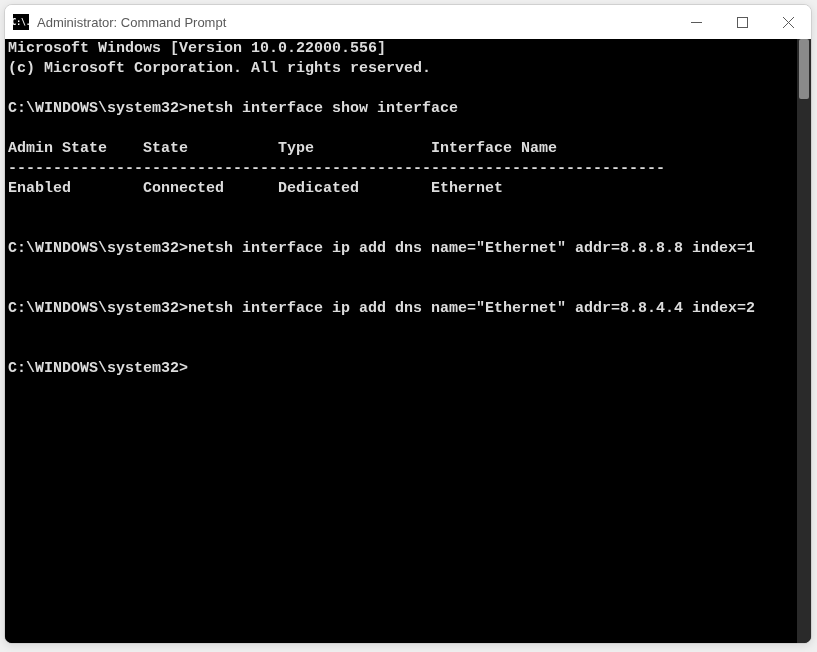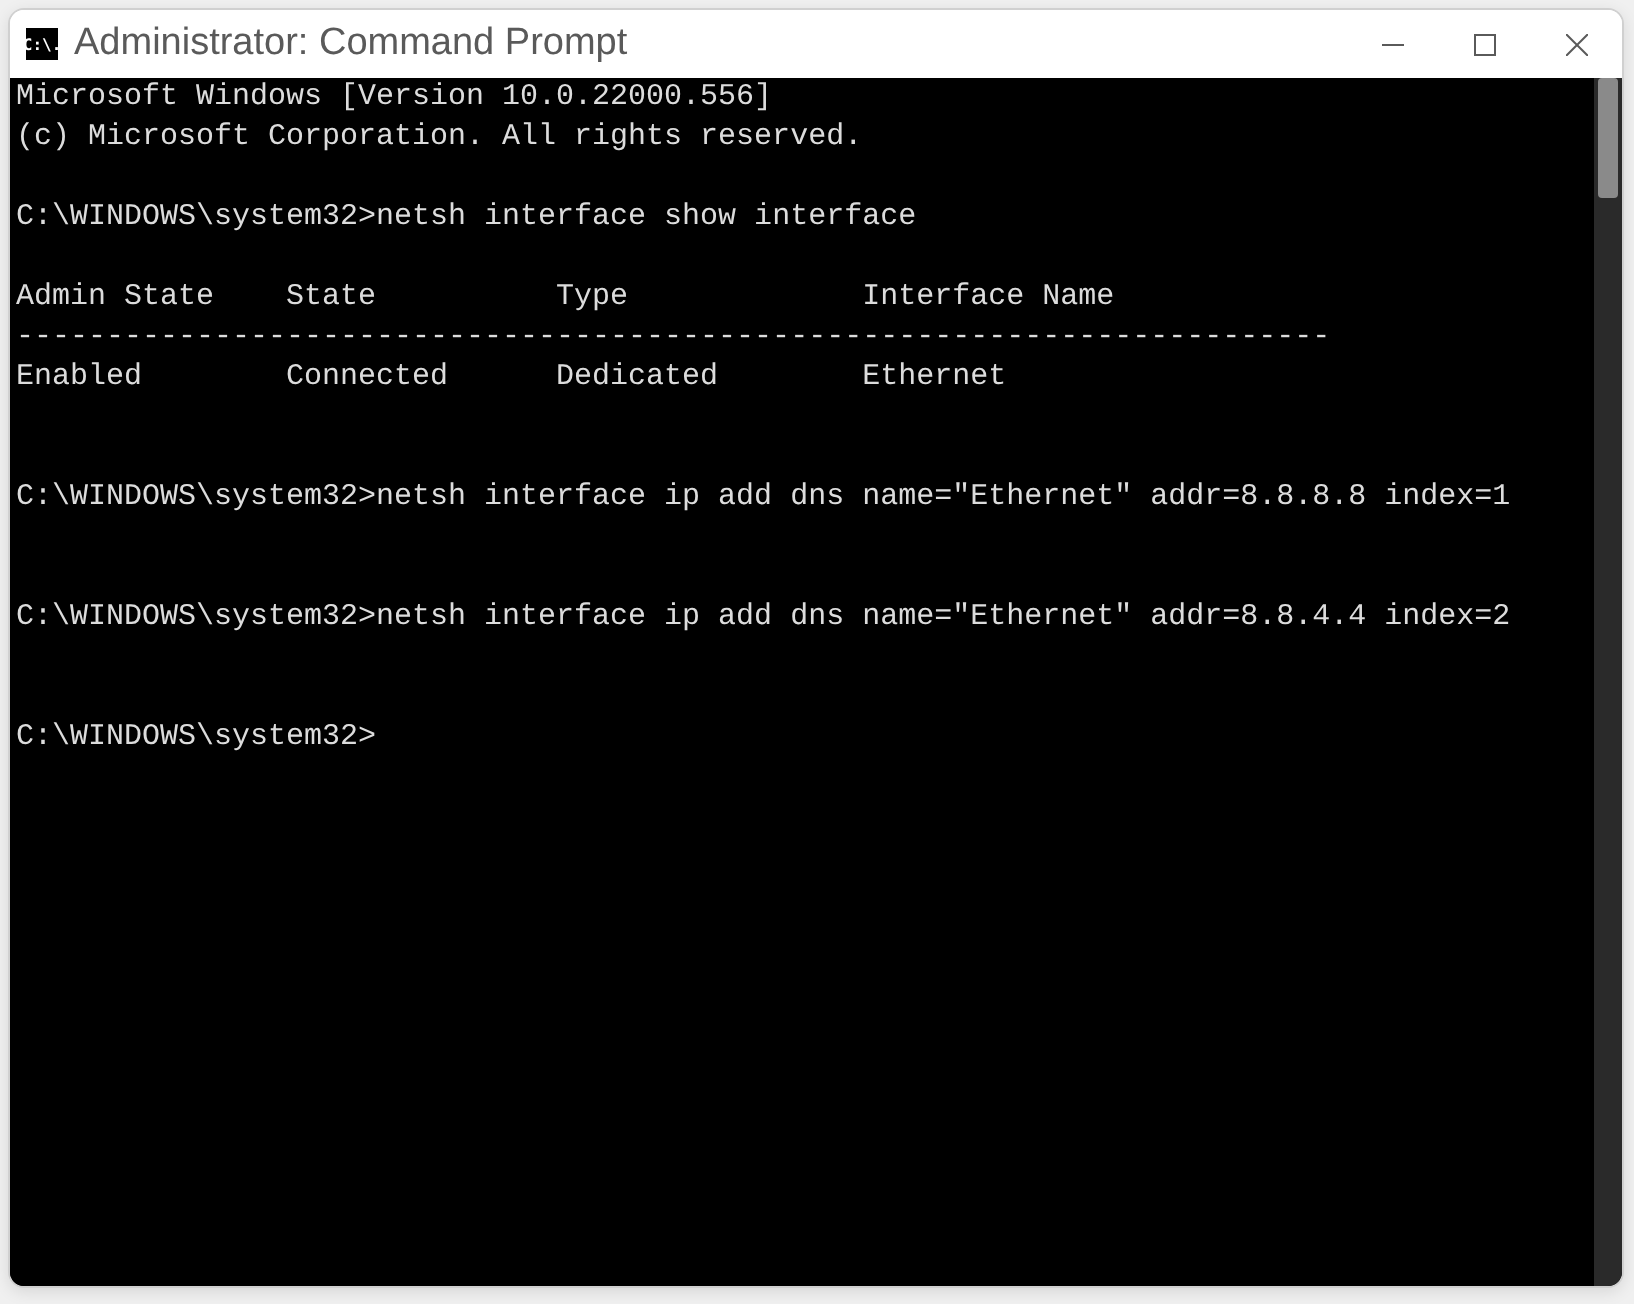--- a/index.html
+++ b/index.html
@@ -42,21 +42,21 @@
       display: flex;
       align-items: center;
       justify-content: center;
       font-size: 8px;
       color: #ffffff;
       font-family: monospace;
       font-weight: bold;
     }
     .title-text {
       color: #5a5a5a;
-      font-size: 19px;
+      font-size: 13px;
       flex: 1;
     }
     .window-controls {
       display: flex;
       height: 100%;
     }
     .win-btn {
       width: 46px;
       height: 100%;
       display: flex;
@@ -78,21 +78,21 @@
     .terminal {
       flex: 1;
       background: #000000;
       color: #dcdcdc;
       font-family: Consolas, "Courier New", monospace;
       font-size: 15px;
       line-height: 20px;
       padding: 0 0 0 3px;
       white-space: pre;
       overflow: hidden;
-      font-weight: 400;
+      font-weight: 700;
     }
     .scrollbar-track {
       width: 14px;
       background: #2a2a2a;
       position: relative;
     }
     .scrollbar-thumb {
       position: absolute;
       top: 0;
       left: 2px;

